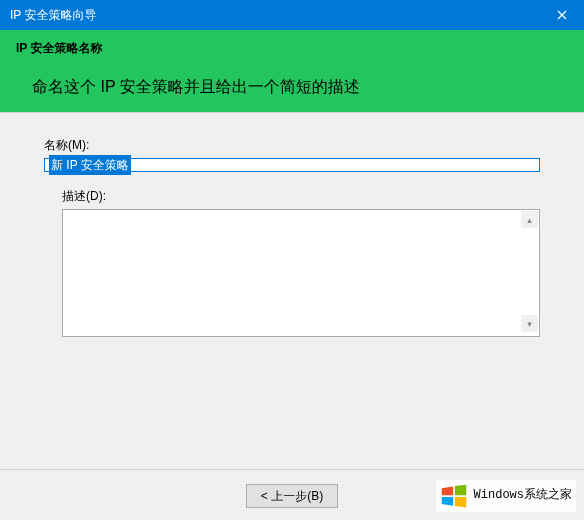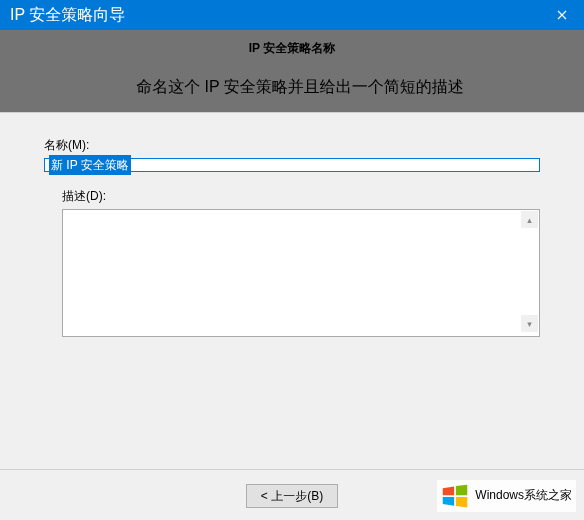--- a/index.html
+++ b/index.html
@@ -14,36 +14,35 @@
   }
   .titlebar {
     height: 30px;
     background: #0078d7;
     color: #fff;
     display: flex;
     align-items: center;
     justify-content: space-between;
     padding-left: 10px;
   }
-  .titlebar-title { font-size: 16px; }
+  .titlebar-title { font-size: 12px; }
   .close-btn {
     width: 45px;
     height: 30px;
     display: flex;
     align-items: center;
     justify-content: center;
     color: #fff;
     font-size: 14px;
     cursor: pointer;
   }
   .header {
-    background: #737373;
+    background: #22c55e;
     padding: 10px 16px 14px 16px;
     border-bottom: 1px solid #d0d0d0;
-    text-align: center;
   }
   .header-title { font-size: 12px; font-weight: bold; color: #000; }
   .header-sub { font-size: 16px; color: #000; margin-left: 16px; margin-top: 20px; }
   .content {
     padding: 24px 44px 10px 44px;
   }
   .field-label {
     display: block;
     font-size: 12px;
     color: #000;
@@ -130,20 +129,21 @@
     padding: 2px 4px;
   }
   .wm-logo {
     width: 28px;
     height: 28px;
   }
   .wm-text {
     display: flex;
     flex-direction: column;
     line-height: 1.1;
+    font-family: Liberation Mono, monospace;
   }
 </style>
 </head>
 <body>
 
 <div class="titlebar">
   <span class="titlebar-title">IP 安全策略向导</span>
   <div class="close-btn">
     <svg width="10" height="10" viewBox="0 0 10 10">
         <path d="M1 1 L9 9 M9 1 L1 9" stroke="#fff" stroke-width="1.2"></path>

